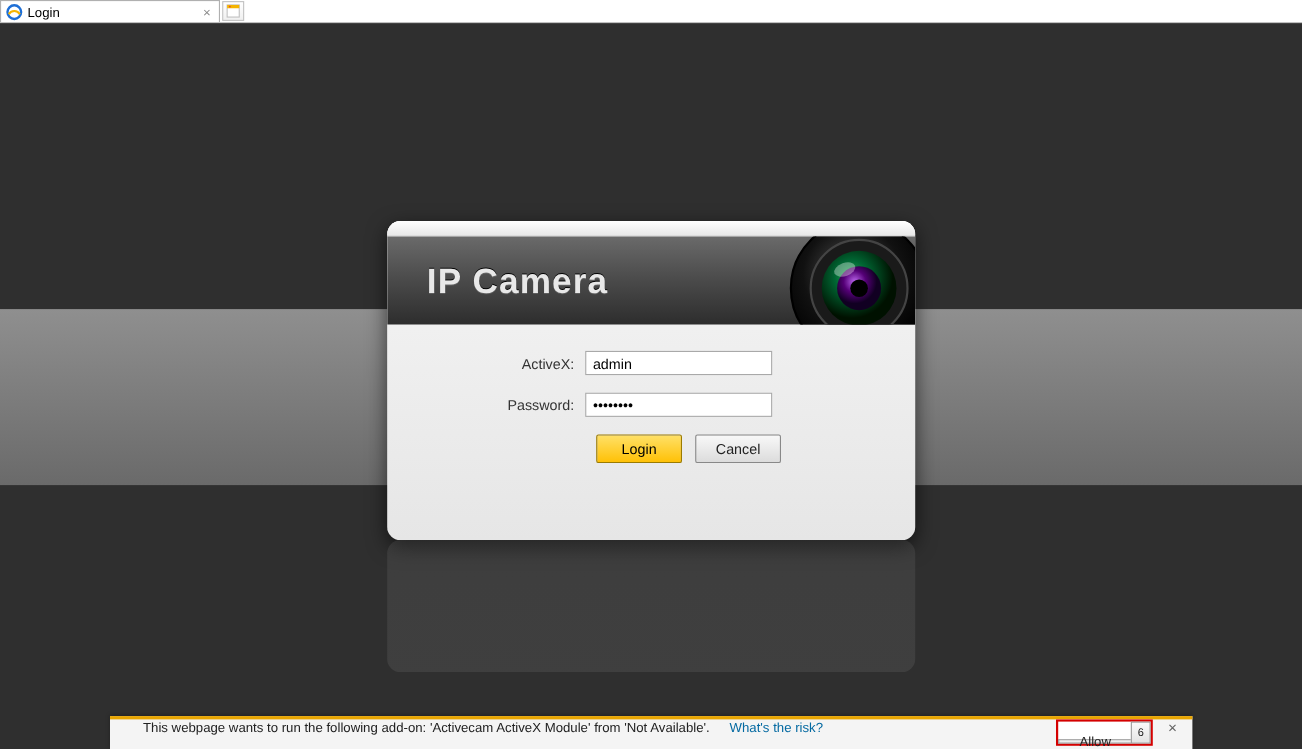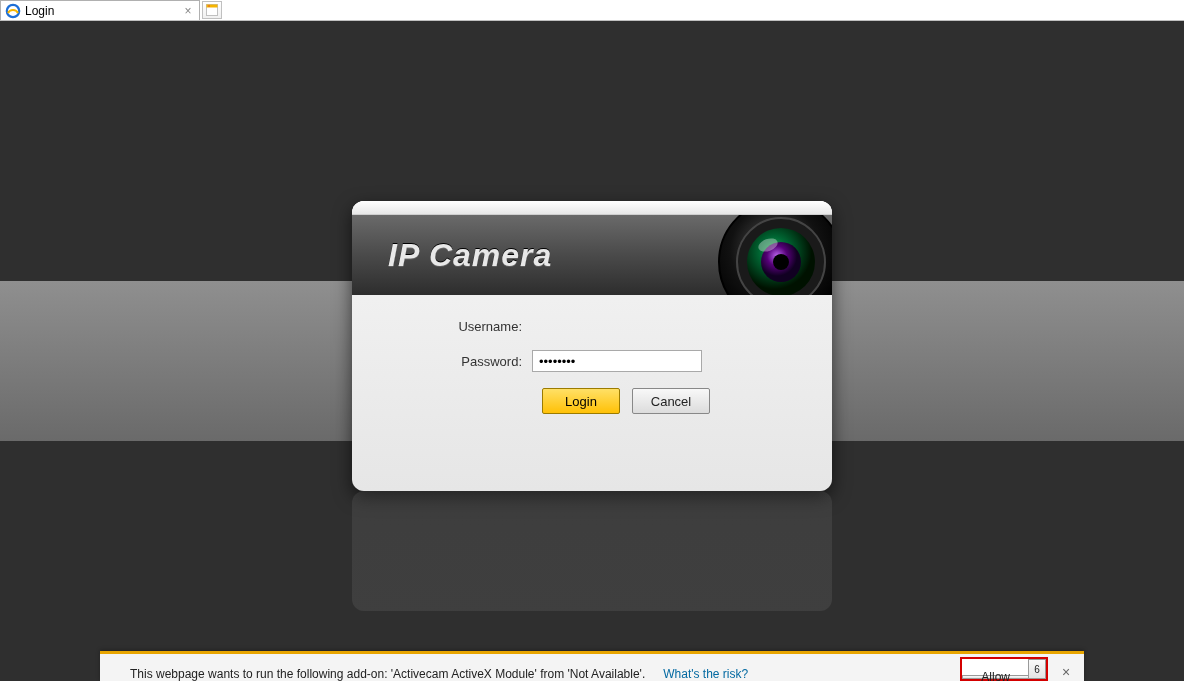--- a/index.html
+++ b/index.html
@@ -90,21 +90,20 @@
     height: 80px;
     background: linear-gradient(#6a6a6a 0%, #4a4a4a 50%, #2d2d2d 100%);
     position: relative;
     display: flex;
     align-items: center;
     padding-left: 36px;
     overflow: hidden;
   }
   .card-header .title {
     font-size: 32px;
-    font-style: italic;
     font-weight: bold;
     color: #e8e8e8;
     text-shadow: 0 -1px 0 #000, 0 1px 0 rgba(255,255,255,0.15);
     letter-spacing: 1px;
   }
   .lens {
     position: absolute;
     right: -14px;
     top: -18px;
     width: 130px; height: 130px;
@@ -177,21 +176,21 @@
   
   .notif-wrap {
     position: absolute;
     left: 100px;
     right: 100px;
     bottom: 0;
     height: 30px;
     border-top: 3px solid #e8a500;
     background: #f4f4f4;
     display: flex;
-    align-items: flex-end;
+    align-items: flex-start;
     font-size: 12px;
     color: #222;
     padding: 0 10px 0 30px;
     box-shadow: 0 -1px 4px rgba(0,0,0,0.3);
   }
   .notif-wrap .msg { flex: none; }
   .notif-wrap .risk-link {
     color: #0369a1;
     margin-left: 18px;
     cursor: pointer;
@@ -286,21 +285,22 @@
           <circle cx="65" cy="65" r="44" fill="#1a1a1a" stroke="#444" stroke-width="2"></circle>
           <circle cx="65" cy="65" r="34" fill="url(#lg2)"></circle>
           <circle cx="65" cy="65" r="20" fill="url(#lg3)"></circle>
           <circle cx="65" cy="65" r="8" fill="#000"></circle>
           <ellipse cx="52" cy="48" rx="10" ry="6" fill="rgba(255,255,255,0.35)" transform="rotate(-20 52 48)"></ellipse>
         </svg>
       </span>
     </div>
     <div class="card-body">
       <div class="form-row">
-        <label>Username:</label>
+        <label>ActiveX:</label>
+        <input type="text" value="admin" style="">
       </div>
       <div class="form-row">
         <label>Password:</label>
         <input type="text" value="••••••••" style="">
       </div>
       <div class="button-row">
         <button class="btn btn-primary">Login</button>
         <button class="btn btn-secondary">Cancel</button>
       </div>
     </div>

